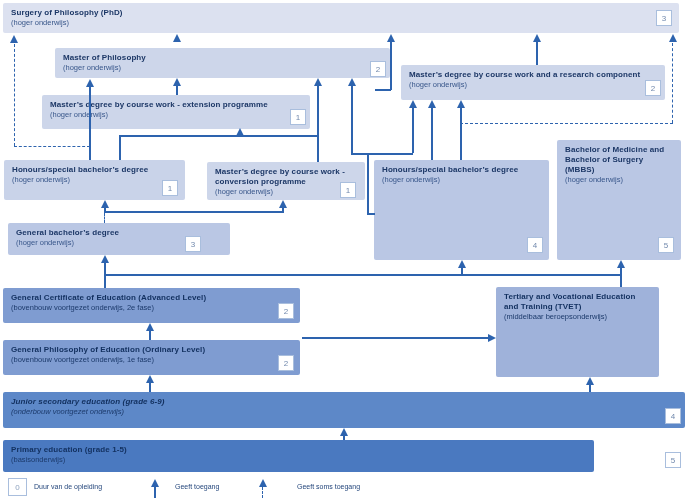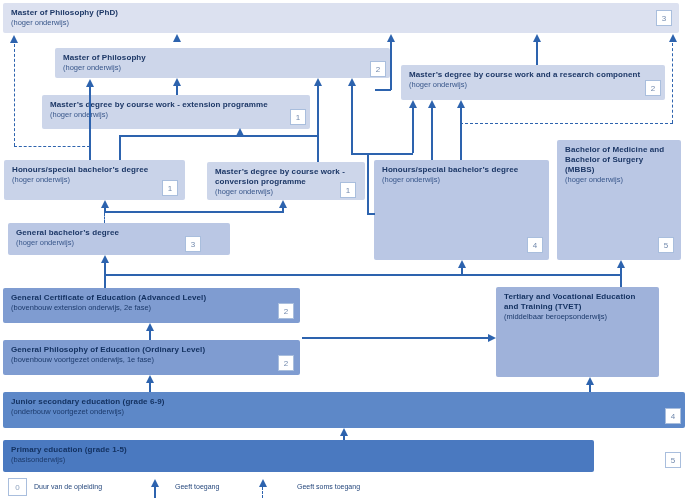--- a/index.html
+++ b/index.html
@@ -31,21 +31,21 @@
 </head>
 <body>
 
 <div id="diagram">
 
   <div class="legend-badge">0</div>
   <div class="legend-label" style="left:34px;top:483px;">Duur van de opleiding</div>
   <div class="legend-label" style="left:175px;top:483px;">Geeft toegang</div>
   <div class="legend-label" style="left:297px;top:483px;">Geeft soms toegang</div>
 <div class="box light" style="left: 3px; top: 3px; width: 676px; height: 30px; background: rgb(220, 225, 240);">
-      <div class="box-title">Master of Philosophy (PhD)</div>
+      <div class="box-title">Surgery of Philosophy (PhD)</div>
       <div class="box-subtitle">(hoger onderwijs)</div>
     </div>
     <div class="badge" style="left: 656px; top: 10px;">3</div>
     <div class="box light" style="left: 55px; top: 48px; width: 335px; height: 30px; background: rgb(205, 214, 234);">
       <div class="box-title">Master of Philosophy</div>
       <div class="box-subtitle">(hoger onderwijs)</div>
     </div>
     <div class="badge" style="left: 370px; top: 61px;">2</div>
     <div class="box light" style="left: 42px; top: 95px; width: 268px; height: 34px; background: rgb(205, 214, 234);">
       <div class="box-title">Master’s degree by course work - extension programme</div>
@@ -77,33 +77,33 @@
       <div class="box-subtitle">(hoger onderwijs)</div>
     </div>
     <div class="badge" style="left: 658px; top: 237px;">5</div>
     <div class="box light" style="left: 8px; top: 223px; width: 222px; height: 32px; background: rgb(186, 199, 228);">
       <div class="box-title">General bachelor’s degree</div>
       <div class="box-subtitle">(hoger onderwijs)</div>
     </div>
     <div class="badge" style="left: 185px; top: 236px;">3</div>
     <div class="box dark" style="left: 3px; top: 288px; width: 297px; height: 35px; background: rgb(127, 156, 209);">
       <div class="box-title">General Certificate of Education (Advanced Level)</div>
-      <div class="box-subtitle">(bovenbouw extension onderwijs, 2e fase)</div>
+      <div class="box-subtitle">(bovenbouw voortgezet onderwijs, 2e fase)</div>
     </div>
     <div class="badge" style="left: 278px; top: 303px;">2</div>
     <div class="box dark" style="left: 3px; top: 340px; width: 297px; height: 35px; background: rgb(127, 156, 209);">
       <div class="box-title">General Philosophy of Education (Ordinary Level)</div>
       <div class="box-subtitle">(bovenbouw voortgezet onderwijs, 1e fase)</div>
     </div>
     <div class="badge" style="left: 278px; top: 355px;">2</div>
     <div class="box dark" style="left: 496px; top: 287px; width: 163px; height: 90px; background: rgb(159, 178, 218);">
       <div class="box-title">Tertiary and Vocational Education and Training (TVET)</div>
       <div class="box-subtitle">(middelbaar beroepsonderwijs)</div>
     </div>
-    <div class="box dark" style="left: 3px; top: 392px; width: 682px; height: 36px; background: rgb(93, 136, 200);">
+    <div class="box dark" style="left: 3px; top: 392px; width: 682px; height: 36px; background: rgb(93, 136, 200); font-style: italic;">
       <div class="box-title">Junior secondary education (grade 6-9)</div>
       <div class="box-subtitle">(onderbouw voortgezet onderwijs)</div>
     </div>
     <div class="badge" style="left: 665px; top: 408px;">4</div>
     <div class="box dark" style="left: 3px; top: 440px; width: 591px; height: 32px; background: rgb(74, 121, 192);">
       <div class="box-title">Primary education (grade 1-5)</div>
       <div class="box-subtitle">(basisonderwijs)</div>
     </div>
     <div class="badge" style="left: 665px; top: 452px;">5</div>
     <div class="line" style="left: 343px; top: 436px; width: 1.5px; height: 4px;"></div>

